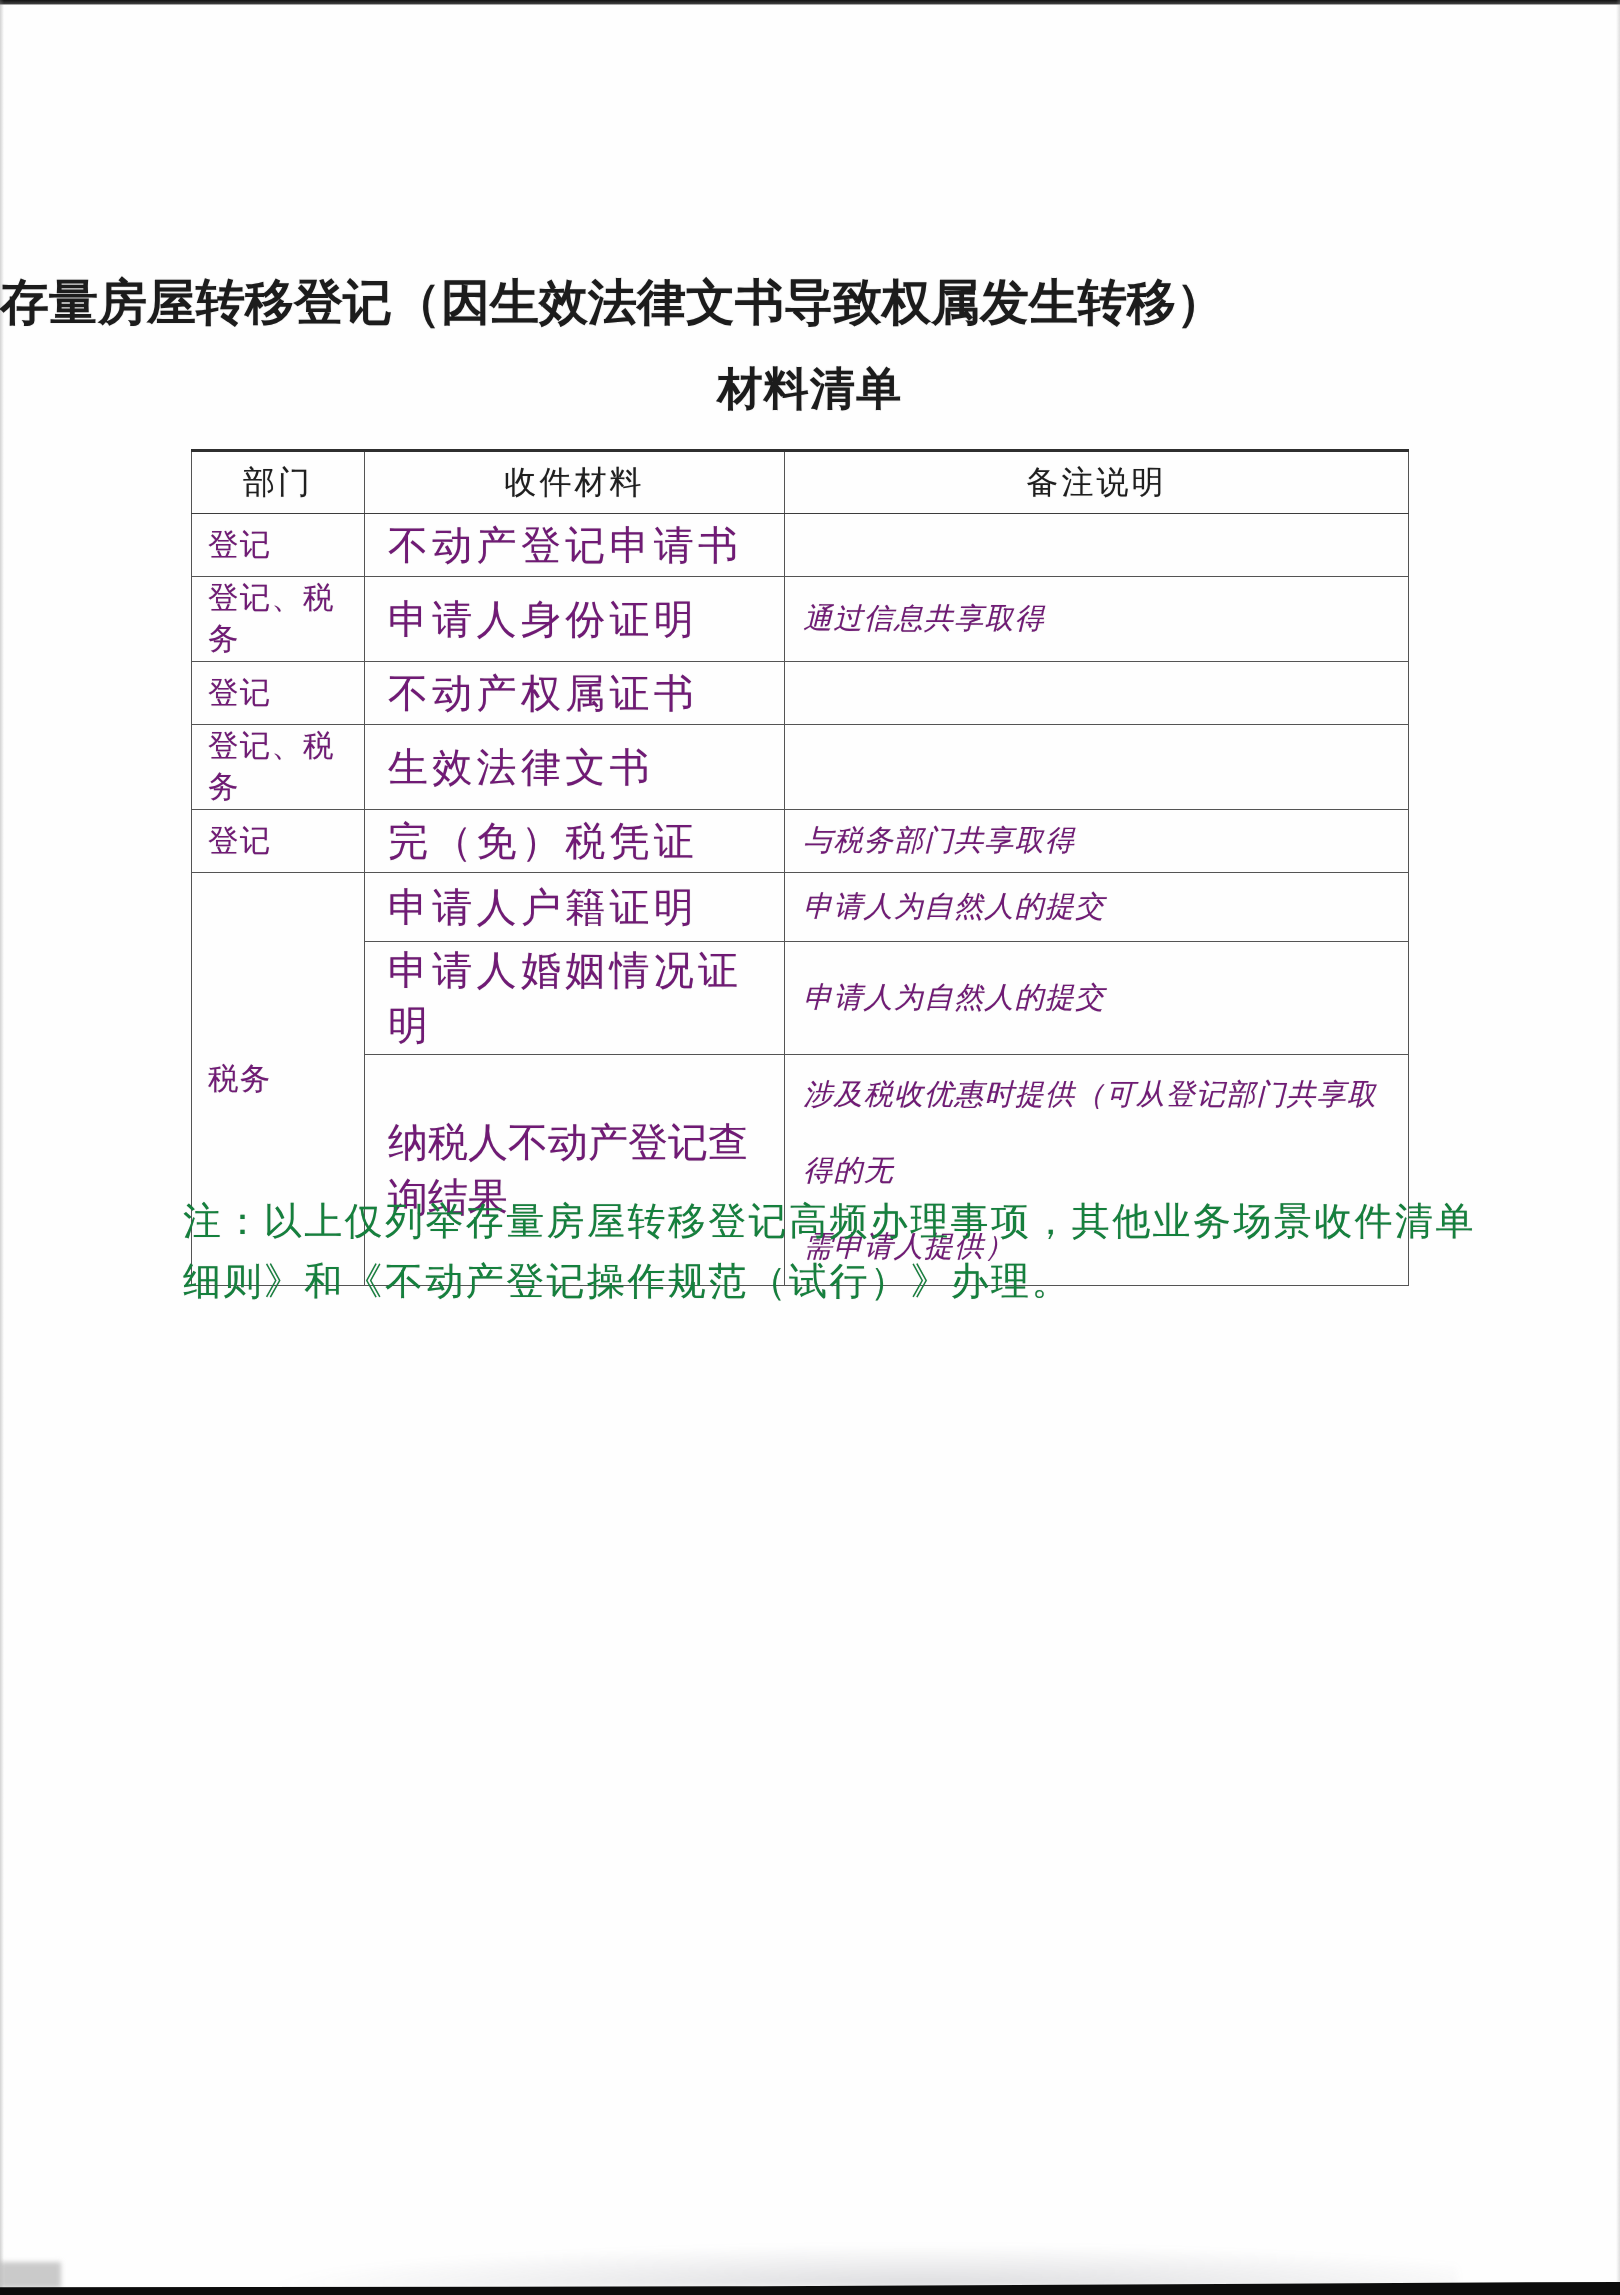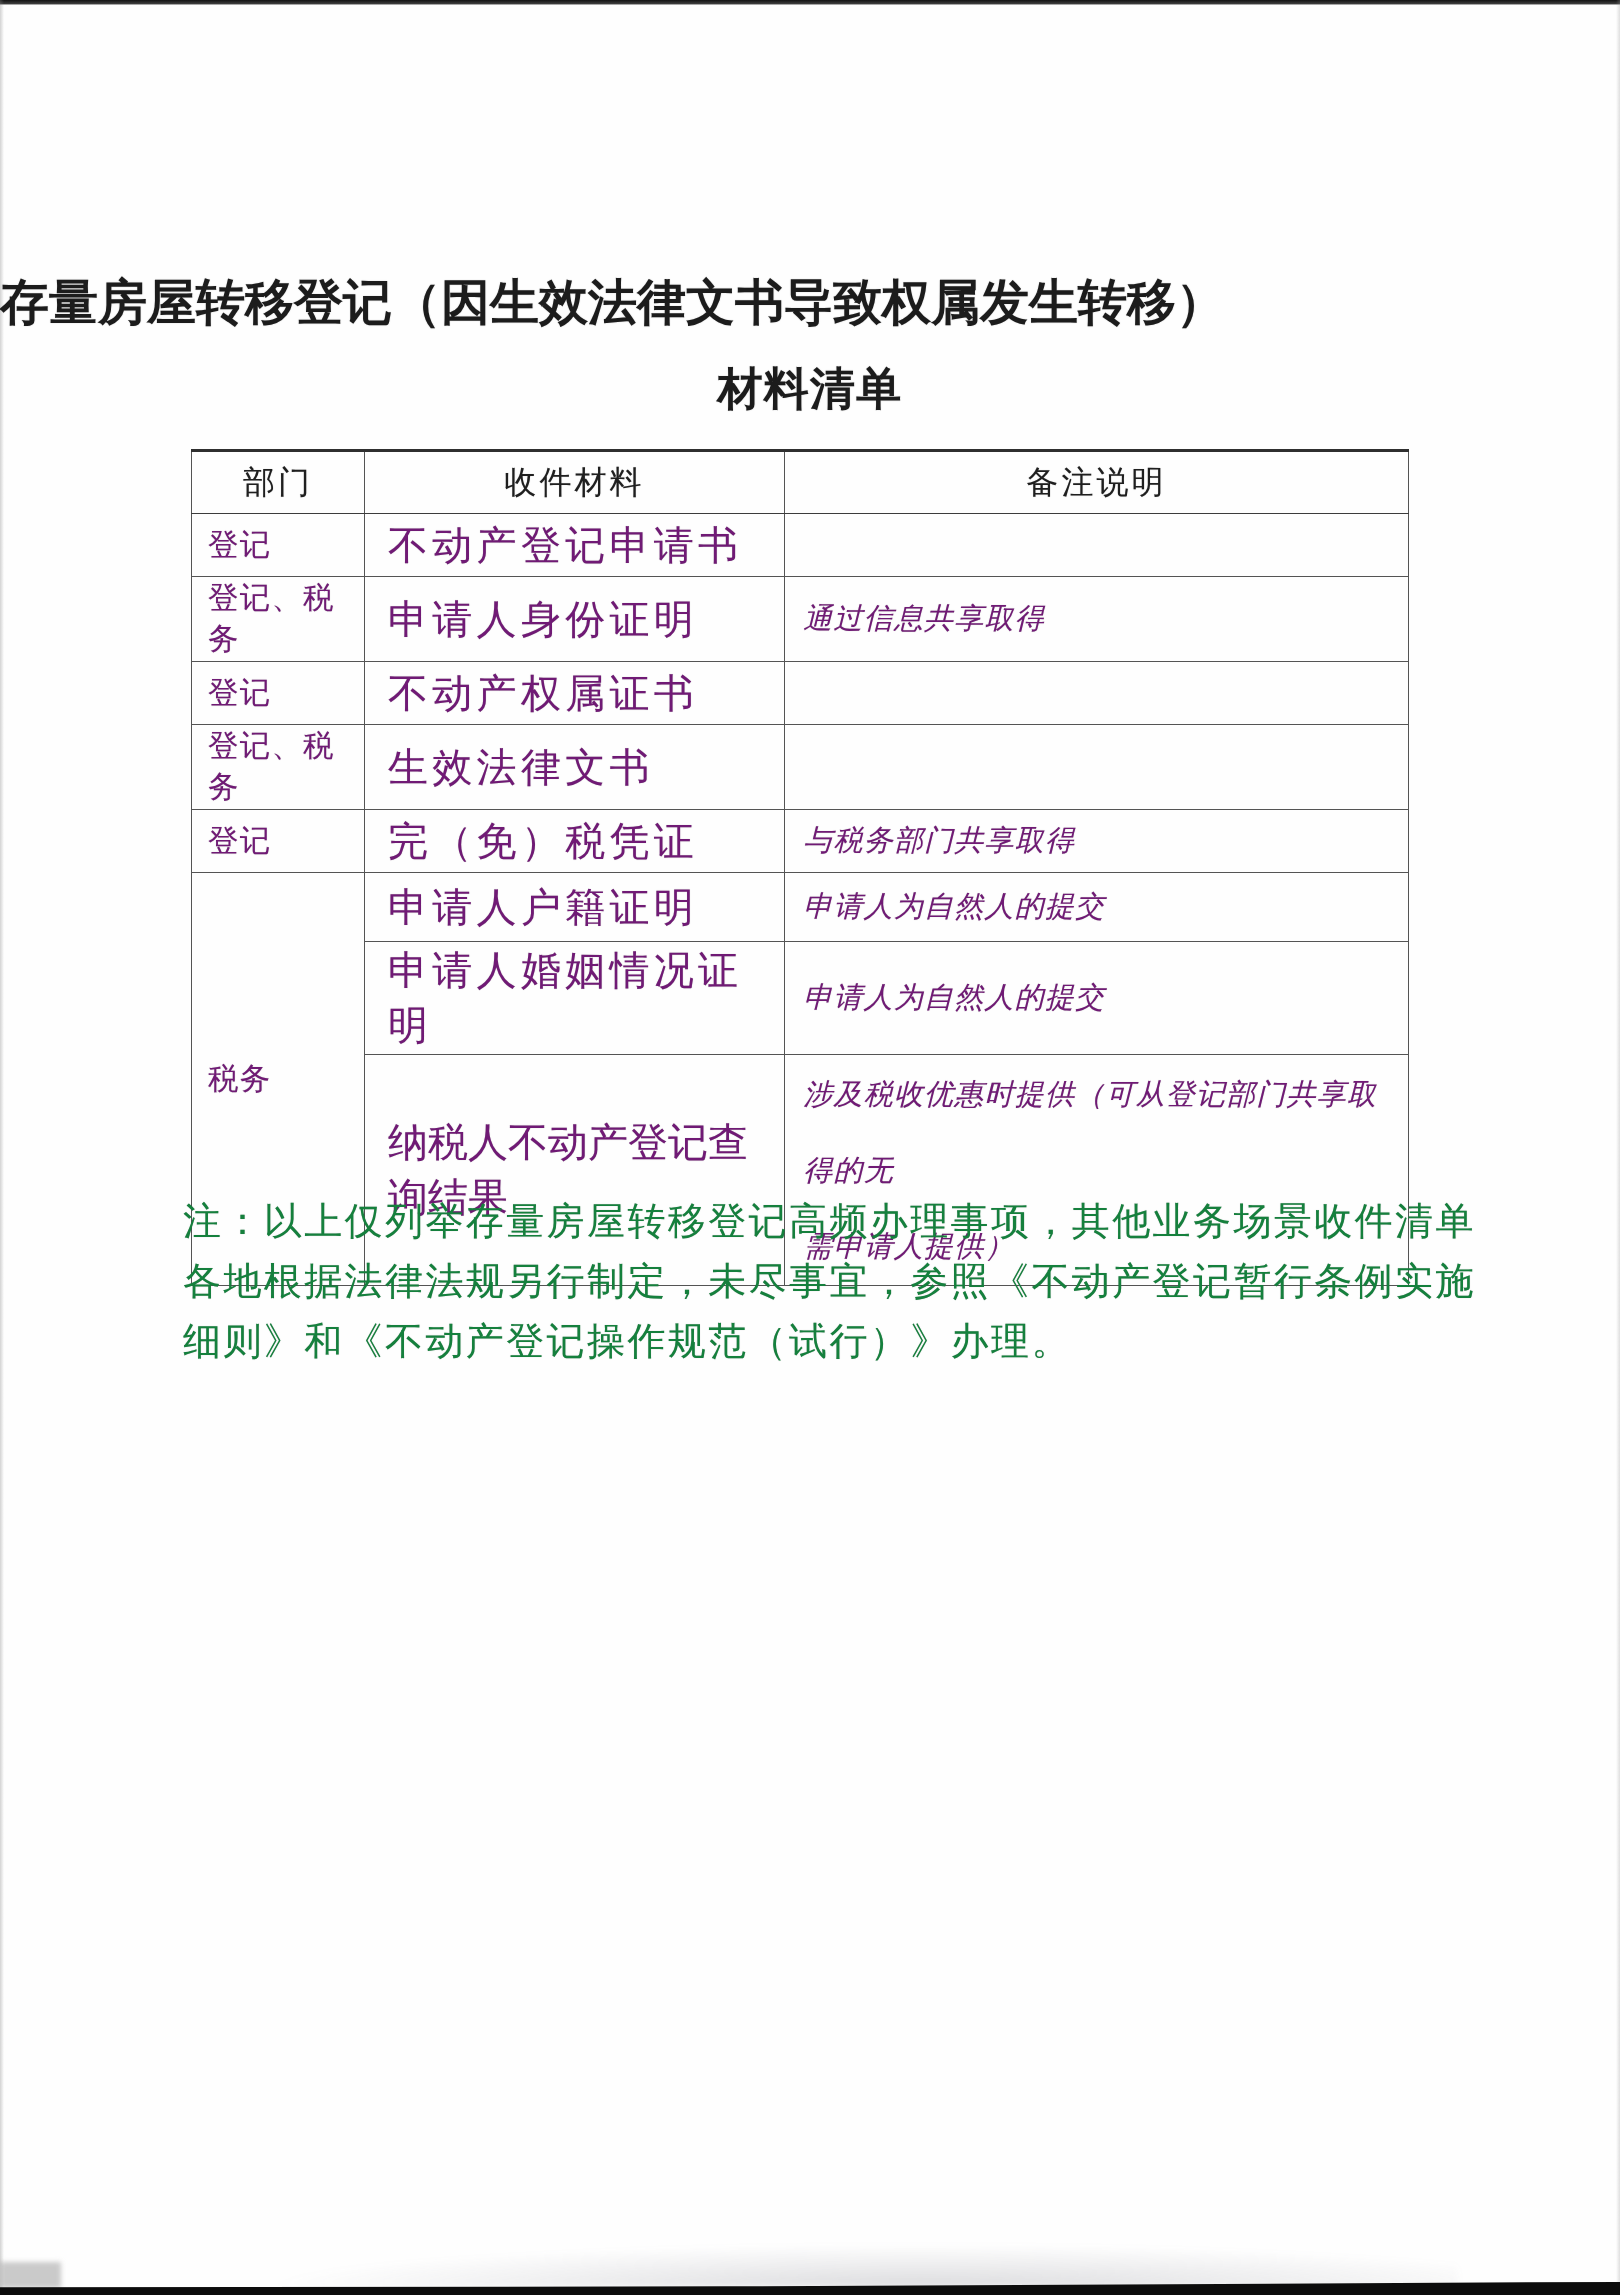--- a/index.html
+++ b/index.html
@@ -196,21 +196,20 @@
       <tr class="r8">
         <td class="cell-material">纳税人不动产登记查询结果</td>
         <td class="cell-remark">涉及税收优惠时提供（可从登记部门共享取得的无
 需申请人提供）</td>
       </tr>
     </tbody>
   </table>
 
   <div class="note">
     <div class="note-line">注：以上仅列举存量房屋转移登记高频办理事项，其他业务场景收件清单</div>
-    <div class="note-line">各地根据法律法规另行制定，未尽事宜，参照《不动产登记暂行条例实施</div>
     <div class="note-line">细则》和《不动产登记操作规范（试行）》办理。</div>
   </div>
 
   <div class="scan-smudge"></div>
   <div class="scan-corner-bl"></div>
   <div class="scan-bottom-bar"></div>
 
 </div>
 
 

